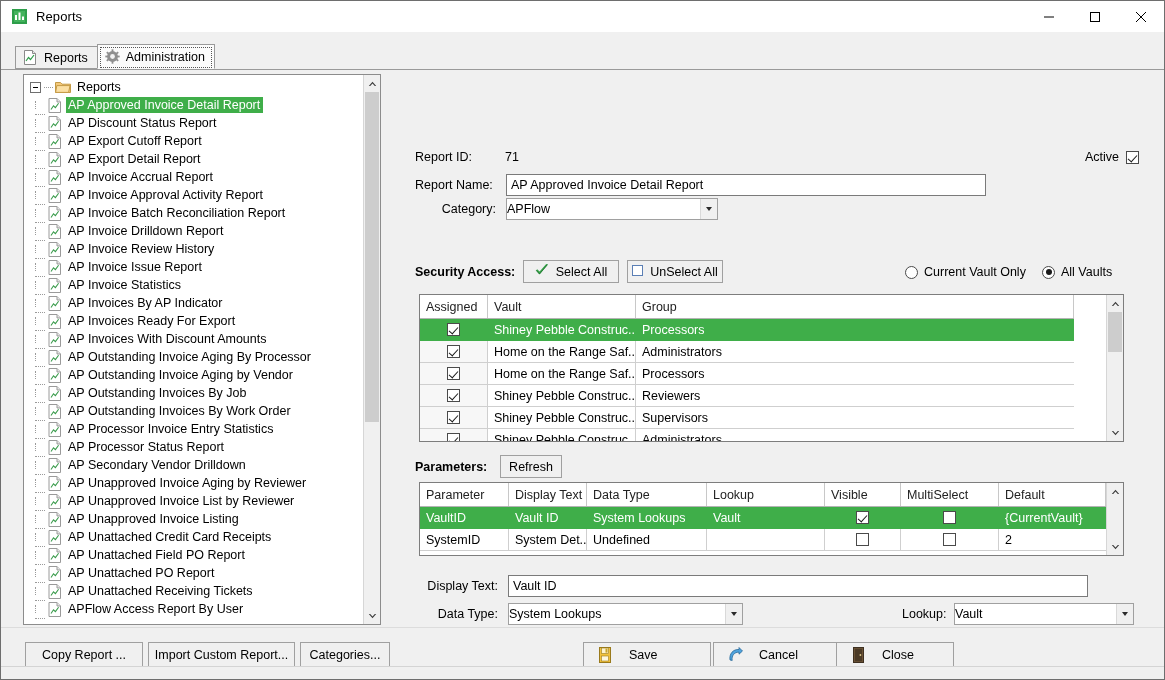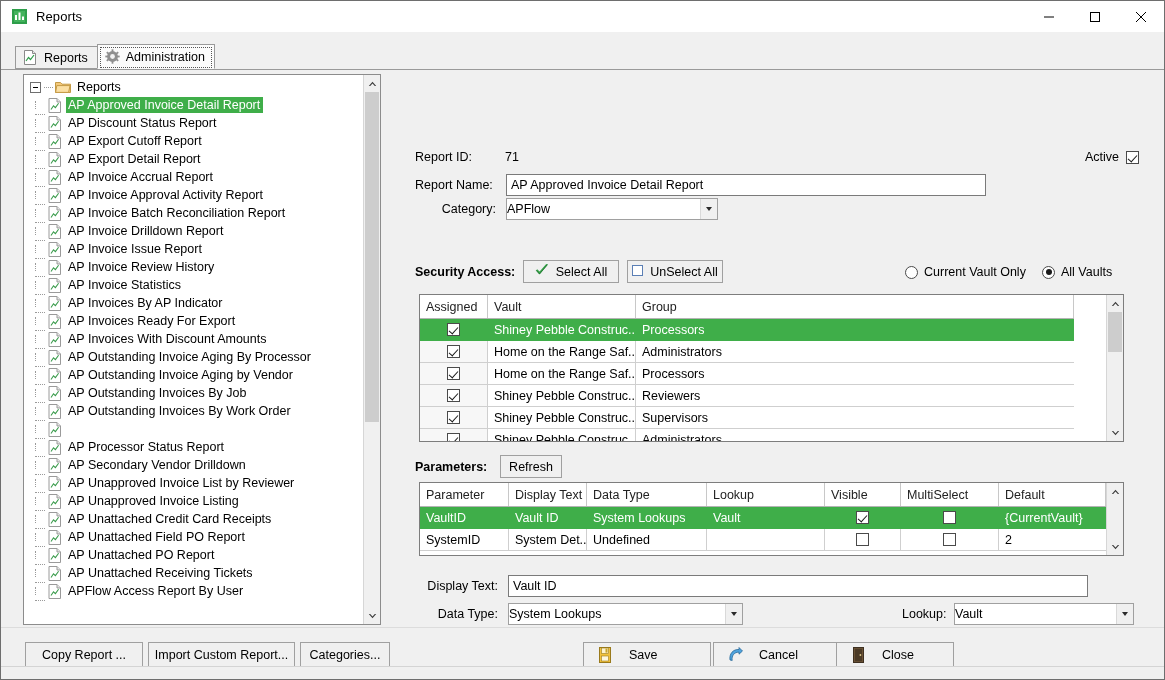--- a/index.html
+++ b/index.html
@@ -467,38 +467,38 @@
               </svg></span>
             <span class="tree-label">AP Invoice Drilldown Report</span>
           </div>
           <div class="tree-node">
             <span class="child-indent"></span>
             <span class="rep-ico"><svg width="14" height="15" viewBox="0 0 14 15">
                 <path d="M1 0.5 L9 0.5 L12.5 4 L12.5 14.5 L1 14.5 Z" fill="#fff" stroke="#9a9a9a"></path>
                 <path d="M9 0.5 L9 4 L12.5 4" fill="#e6e6e6" stroke="#9a9a9a"></path>
                 <polyline points="3,11.5 5.5,7.8 7.4,9.6 10.6,5.2" fill="none" stroke="#3a9c4c" stroke-width="1.1"></polyline>
               </svg></span>
+            <span class="tree-label">AP Invoice Review History</span>
+          </div>
+          <div class="tree-node">
+            <span class="child-indent"></span>
+            <span class="rep-ico"><svg width="14" height="15" viewBox="0 0 14 15">
+                <path d="M1 0.5 L9 0.5 L12.5 4 L12.5 14.5 L1 14.5 Z" fill="#fff" stroke="#9a9a9a"></path>
+                <path d="M9 0.5 L9 4 L12.5 4" fill="#e6e6e6" stroke="#9a9a9a"></path>
+                <polyline points="3,11.5 5.5,7.8 7.4,9.6 10.6,5.2" fill="none" stroke="#3a9c4c" stroke-width="1.1"></polyline>
+              </svg></span>
             <span class="tree-label">AP Invoice Issue Report</span>
           </div>
           <div class="tree-node">
             <span class="child-indent"></span>
             <span class="rep-ico"><svg width="14" height="15" viewBox="0 0 14 15">
                 <path d="M1 0.5 L9 0.5 L12.5 4 L12.5 14.5 L1 14.5 Z" fill="#fff" stroke="#9a9a9a"></path>
                 <path d="M9 0.5 L9 4 L12.5 4" fill="#e6e6e6" stroke="#9a9a9a"></path>
                 <polyline points="3,11.5 5.5,7.8 7.4,9.6 10.6,5.2" fill="none" stroke="#3a9c4c" stroke-width="1.1"></polyline>
               </svg></span>
-            <span class="tree-label">AP Invoice Review History</span>
-          </div>
-          <div class="tree-node">
-            <span class="child-indent"></span>
-            <span class="rep-ico"><svg width="14" height="15" viewBox="0 0 14 15">
-                <path d="M1 0.5 L9 0.5 L12.5 4 L12.5 14.5 L1 14.5 Z" fill="#fff" stroke="#9a9a9a"></path>
-                <path d="M9 0.5 L9 4 L12.5 4" fill="#e6e6e6" stroke="#9a9a9a"></path>
-                <polyline points="3,11.5 5.5,7.8 7.4,9.6 10.6,5.2" fill="none" stroke="#3a9c4c" stroke-width="1.1"></polyline>
-              </svg></span>
             <span class="tree-label">AP Invoice Statistics</span>
           </div>
           <div class="tree-node">
             <span class="child-indent"></span>
             <span class="rep-ico"><svg width="14" height="15" viewBox="0 0 14 15">
                 <path d="M1 0.5 L9 0.5 L12.5 4 L12.5 14.5 L1 14.5 Z" fill="#fff" stroke="#9a9a9a"></path>
                 <path d="M9 0.5 L9 4 L12.5 4" fill="#e6e6e6" stroke="#9a9a9a"></path>
                 <polyline points="3,11.5 5.5,7.8 7.4,9.6 10.6,5.2" fill="none" stroke="#3a9c4c" stroke-width="1.1"></polyline>
               </svg></span>
             <span class="tree-label">AP Invoices By AP Indicator</span>
@@ -557,38 +557,48 @@
               </svg></span>
             <span class="tree-label">AP Outstanding Invoices By Work Order</span>
           </div>
           <div class="tree-node">
             <span class="child-indent"></span>
             <span class="rep-ico"><svg width="14" height="15" viewBox="0 0 14 15">
                 <path d="M1 0.5 L9 0.5 L12.5 4 L12.5 14.5 L1 14.5 Z" fill="#fff" stroke="#9a9a9a"></path>
                 <path d="M9 0.5 L9 4 L12.5 4" fill="#e6e6e6" stroke="#9a9a9a"></path>
                 <polyline points="3,11.5 5.5,7.8 7.4,9.6 10.6,5.2" fill="none" stroke="#3a9c4c" stroke-width="1.1"></polyline>
               </svg></span>
+            <span class="tree-label">AP Processor Invoice Entry Statistics</span>
           </div>
           <div class="tree-node">
             <span class="child-indent"></span>
             <span class="rep-ico"><svg width="14" height="15" viewBox="0 0 14 15">
                 <path d="M1 0.5 L9 0.5 L12.5 4 L12.5 14.5 L1 14.5 Z" fill="#fff" stroke="#9a9a9a"></path>
                 <path d="M9 0.5 L9 4 L12.5 4" fill="#e6e6e6" stroke="#9a9a9a"></path>
                 <polyline points="3,11.5 5.5,7.8 7.4,9.6 10.6,5.2" fill="none" stroke="#3a9c4c" stroke-width="1.1"></polyline>
               </svg></span>
             <span class="tree-label">AP Processor Status Report</span>
           </div>
           <div class="tree-node">
             <span class="child-indent"></span>
             <span class="rep-ico"><svg width="14" height="15" viewBox="0 0 14 15">
                 <path d="M1 0.5 L9 0.5 L12.5 4 L12.5 14.5 L1 14.5 Z" fill="#fff" stroke="#9a9a9a"></path>
                 <path d="M9 0.5 L9 4 L12.5 4" fill="#e6e6e6" stroke="#9a9a9a"></path>
                 <polyline points="3,11.5 5.5,7.8 7.4,9.6 10.6,5.2" fill="none" stroke="#3a9c4c" stroke-width="1.1"></polyline>
               </svg></span>
             <span class="tree-label">AP Secondary Vendor Drilldown</span>
+          </div>
+          <div class="tree-node">
+            <span class="child-indent"></span>
+            <span class="rep-ico"><svg width="14" height="15" viewBox="0 0 14 15">
+                <path d="M1 0.5 L9 0.5 L12.5 4 L12.5 14.5 L1 14.5 Z" fill="#fff" stroke="#9a9a9a"></path>
+                <path d="M9 0.5 L9 4 L12.5 4" fill="#e6e6e6" stroke="#9a9a9a"></path>
+                <polyline points="3,11.5 5.5,7.8 7.4,9.6 10.6,5.2" fill="none" stroke="#3a9c4c" stroke-width="1.1"></polyline>
+              </svg></span>
+            <span class="tree-label">AP Unapproved Invoice Aging by Reviewer</span>
           </div>
           <div class="tree-node">
             <span class="child-indent"></span>
             <span class="rep-ico"><svg width="14" height="15" viewBox="0 0 14 15">
                 <path d="M1 0.5 L9 0.5 L12.5 4 L12.5 14.5 L1 14.5 Z" fill="#fff" stroke="#9a9a9a"></path>
                 <path d="M9 0.5 L9 4 L12.5 4" fill="#e6e6e6" stroke="#9a9a9a"></path>
                 <polyline points="3,11.5 5.5,7.8 7.4,9.6 10.6,5.2" fill="none" stroke="#3a9c4c" stroke-width="1.1"></polyline>
               </svg></span>
             <span class="tree-label">AP Unapproved Invoice List by Reviewer</span>
           </div>

